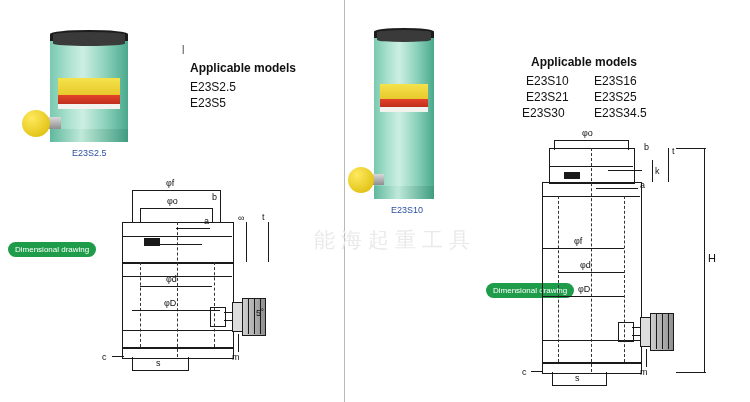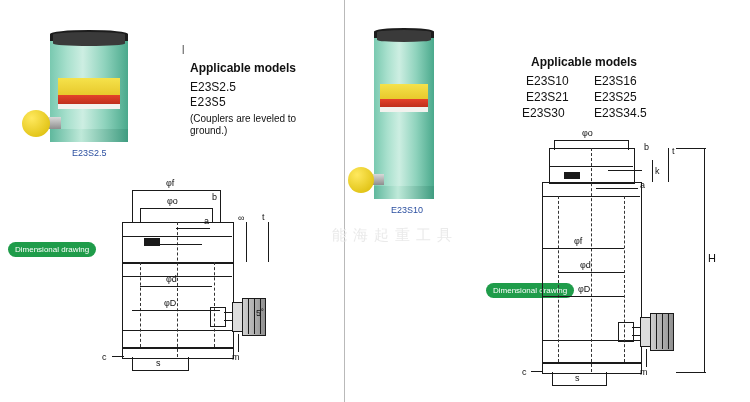--- a/index.html
+++ b/index.html
@@ -33,21 +33,21 @@
   .v1{width:1px;}
   .dash-v{position:absolute;width:0;border-left:1px dashed #333;}
   .box{position:absolute;border:1px solid #1a1a1a;background:transparent;}
   .dim{position:absolute;font-size:9px;color:#111;}
 
   .badge{position:absolute;background:#1f9c4a;color:#fff;font-size:8px;padding:3px 7px;border-radius:9px;white-space:nowrap;}
 
   
   .wm{position:absolute;left:205px;top:228px;width:380px;text-align:center;pointer-events:none;}
   .wm-main{font-size:27px;font-weight:bold;color:#e2e2e2;letter-spacing:1px;}
-  .wm-sub{font-size:15px;color:#eaeaea;letter-spacing:6px;margin-top:-2px;}
+  .wm-sub{font-size:21px;color:#eaeaea;letter-spacing:6px;margin-top:-2px;}
 
   .chuck{position:absolute;}
 </style>
 </head>
 <body>
 
 <div id="root">
 
   <div class="divider"></div>
 
@@ -61,22 +61,21 @@
       <div class="label-r" style="left:58px;top:95px;width:62px;height:9px;"></div>
       <div class="label-w" style="left:58px;top:104px;width:62px;height:5px;"></div>
       <div class="body-green" style="left:50px;top:129px;width:78px;height:13px;background:linear-gradient(90deg,#5fb89d,#bfe9d9 40%,#3f9c80);"></div>
       <div class="knob-stem" style="left:45px;top:117px;width:16px;height:12px;"></div>
       <div class="knob" style="left:22px;top:110px;width:28px;height:27px;"></div>
       <div class="caption" style="left:72px;top:148px;">E23S2.5</div>
     </div>
 
     <div class="txt hdr" style="left:190px;top:61px;">Applicable models</div>
     <div class="txt mdl" style="left:190px;top:80px;">E23S2.5</div>
-    <div class="txt mdl" style="left:190px;top:96px;font-family:Liberation Mono, monospace;">E23S5</div>
-    <div class="txt note" style="left:190px;top:113px;width:130px;">(Couplers are leveled to ground.)</div>
+    <div class="txt mdl" style="left:190px;top:96px;">E23S5</div>
     <div class="txt" style="left:182px;top:44px;font-size:9px;">|</div>
 
     <div class="badge" style="left:8px;top:242px;">Dimensional drawing</div>
 
     <div class="box" style="left:122px;top:222px;width:110px;height:40px;"></div>
     <div class="ln h1" style="left:122px;top:236px;width:110px;"></div>
     <div class="box" style="left:144px;top:238px;width:14px;height:6px;background:#1a1a1a;"></div>
 
     <div class="box" style="left:122px;top:262px;width:110px;height:85px;"></div>
     <div class="ln h1" style="left:122px;top:330px;width:110px;"></div>

